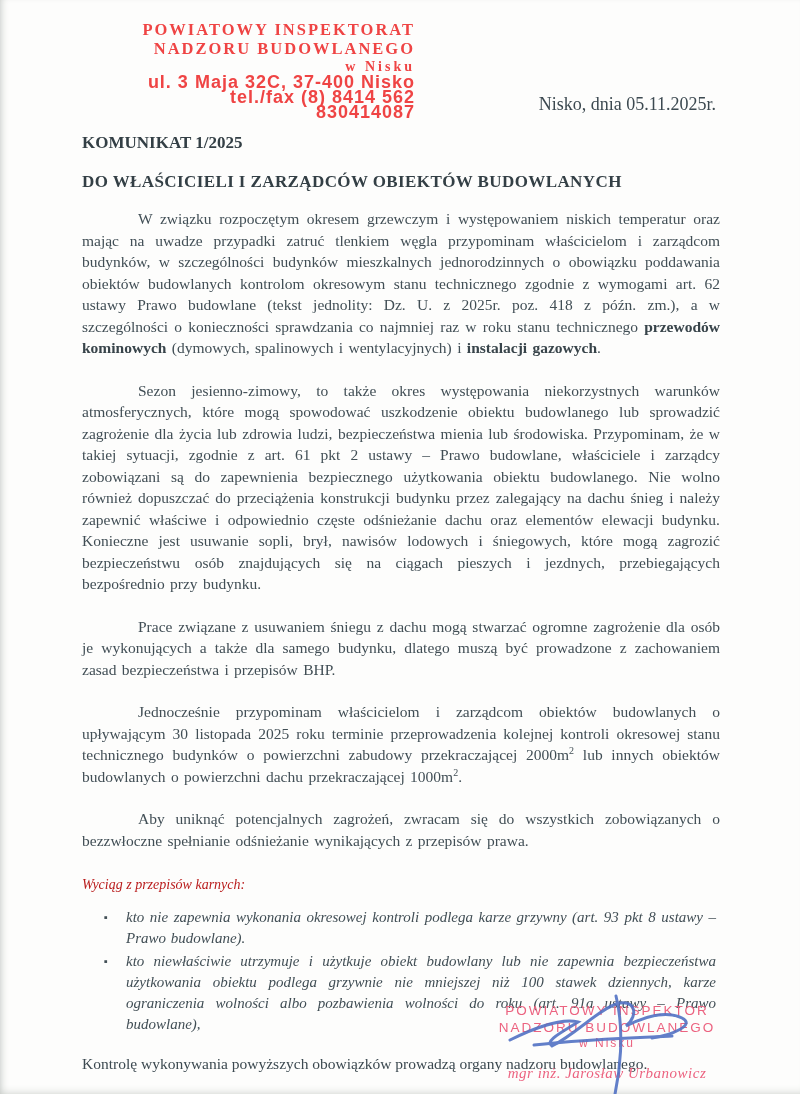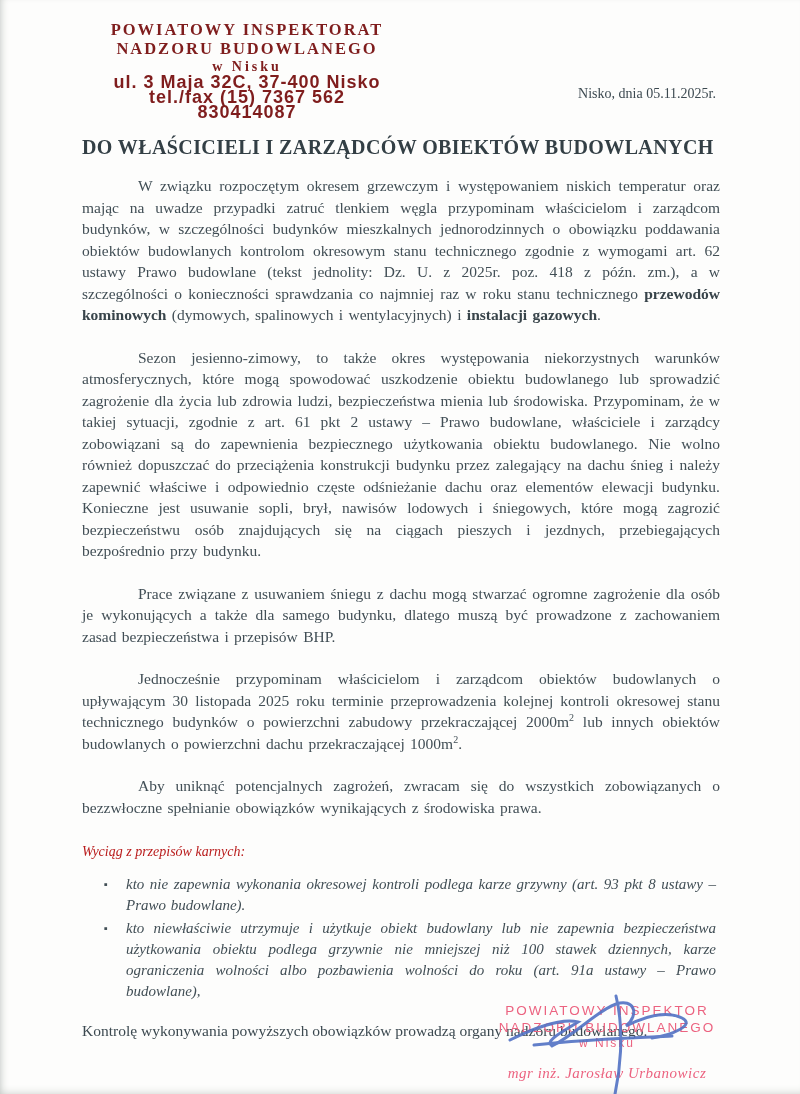--- a/index.html
+++ b/index.html
@@ -10,44 +10,44 @@
     overflow:hidden;
     font-family:"Liberation Serif", serif;
     color:#414e55;
     box-shadow:inset 6px 0 8px -6px #b9beba, inset 0 -8px 10px -8px #cfd3cf;
   }
   .content{padding:18px 80px 0 82px;}
 
   
   .header{position:relative;height:100px;}
   .office-stamp{
-    position:absolute;left:10px;top:2px;width:310px;
-    text-align:center;color:#7f1d1d;
+    position:absolute;left:23px;top:2px;width:310px;
+    text-align:right;color:#ef4444;
     -webkit-user-select:none;
   }
   .office-stamp .s1,.office-stamp .s2{
     font-family:"Liberation Serif", serif;font-weight:700;
     font-size:16.5px;letter-spacing:2px;line-height:19px;
   }
   .office-stamp .s3{
     font-family:"Liberation Serif", serif;font-weight:700;
     font-size:14px;letter-spacing:3px;line-height:17px;
   }
   .office-stamp .s4,.office-stamp .s5,.office-stamp .s6{
     font-family:"Liberation Sans", sans-serif;font-weight:700;
     font-size:18px;letter-spacing:1px;line-height:15px;
   }
   .date-line{
-    position:absolute;right:4px;top:68px;
-    font-size:14px;color:#3c4950;
+    position:absolute;right:4px;top:76px;
+    font-size:18px;color:#3c4950;
   }
 
   
   .komunikat{margin-top:14px;font-weight:700;font-size:17px;line-height:22px;color:#333f45;}
-  .addressee{margin-top:18px;font-weight:700;font-size:20px;letter-spacing:0.4px;color:#333f45;}
+  .addressee{margin-top:18px;font-weight:700;font-size:17px;letter-spacing:0.4px;color:#333f45;}
 
   
   .body-text{margin-top:16px;}
   .body-par{
     margin:0 0 21px 0;
     font-size:15.5px;line-height:21.5px;
     text-align:justify;text-indent:56px;
     word-spacing:1.5px;
   }
   .body-par .b{font-weight:700;color:#38444a;}
@@ -99,37 +99,38 @@
 
 <div class="page">
   <div class="content">
 
     <div class="header">
       <div class="office-stamp">
         <div class="s1">POWIATOWY INSPEKTORAT</div>
         <div class="s2">NADZORU  BUDOWLANEGO</div>
         <div class="s3">w Nisku</div>
         <div class="s4">ul. 3 Maja 32C, 37-400 Nisko</div>
-        <div class="s5">tel./fax (15) 7367 562</div>
+        <div class="s5">tel./fax (8) 8414 562</div>
         <div class="s6">830414087</div>
       </div>
       <div class="date-line">Nisko, dnia 05.11.2025r.</div>
     </div>
 
     <div class="komunikat">
+      <div>KOMUNIKAT 1/2025</div>
     </div>
 
     <div class="addressee">DO WŁAŚCICIELI I ZARZĄDCÓW OBIEKTÓW BUDOWLANYCH</div>
 
     <div class="body-text" id="paragraphs">
         <p class="body-par"><span>W związku rozpoczętym okresem grzewczym i występowaniem niskich temperatur oraz mając na uwadze przypadki zatruć tlenkiem węgla przypominam właścicielom i zarządcom budynków, w szczególności budynków mieszkalnych jednorodzinnych o obowiązku poddawania obiektów budowlanych kontrolom okresowym stanu technicznego zgodnie z wymogami art. 62 ustawy Prawo budowlane (tekst jednolity: Dz. U. z 2025r. poz. 418 z późn. zm.), a w szczególności o konieczności sprawdzania co najmniej raz w roku stanu technicznego </span><span class="b">przewodów kominowych</span><span> (dymowych, spalinowych i wentylacyjnych) i </span><span class="b">instalacji gazowych</span><span>.</span></p>
         <p class="body-par"><span>Sezon jesienno-zimowy, to także okres występowania niekorzystnych warunków atmosferycznych, które mogą spowodować uszkodzenie obiektu budowlanego lub sprowadzić zagrożenie dla życia lub zdrowia ludzi, bezpieczeństwa mienia lub środowiska. Przypominam, że w takiej sytuacji, zgodnie z art. 61 pkt 2 ustawy – Prawo budowlane, właściciele i zarządcy zobowiązani są do zapewnienia bezpiecznego użytkowania obiektu budowlanego. Nie wolno również dopuszczać do przeciążenia konstrukcji budynku przez zalegający na dachu śnieg i należy zapewnić właściwe i odpowiednio częste odśnieżanie dachu oraz elementów elewacji budynku. Konieczne jest usuwanie sopli, brył, nawisów lodowych i śniegowych, które mogą zagrozić bezpieczeństwu osób znajdujących się na ciągach pieszych i jezdnych, przebiegających bezpośrednio przy budynku.</span></p>
         <p class="body-par"><span>Prace związane z usuwaniem śniegu z dachu mogą stwarzać ogromne zagrożenie dla osób je wykonujących a także dla samego budynku, dlatego muszą być prowadzone z zachowaniem zasad bezpieczeństwa i przepisów BHP.</span></p>
         <p class="body-par"><span>Jednocześnie przypominam właścicielom i zarządcom obiektów budowlanych o upływającym 30 listopada 2025 roku terminie przeprowadzenia kolejnej kontroli okresowej stanu technicznego budynków o powierzchni zabudowy przekraczającej 2000m</span><sup>2</sup><span> lub innych obiektów budowlanych o powierzchni dachu przekraczającej 1000m</span><sup>2</sup><span>.</span></p>
-        <p class="body-par"><span>Aby uniknąć potencjalnych zagrożeń, zwracam się do wszystkich zobowiązanych o bezzwłoczne spełnianie obowiązków wynikających z środowiska prawa.</span></p>
+        <p class="body-par"><span>Aby uniknąć potencjalnych zagrożeń, zwracam się do wszystkich zobowiązanych o bezzwłoczne spełnianie odśnieżanie wynikających z przepisów prawa.</span></p>
       </div>
 
     <div class="excerpt-heading">Wyciąg z przepisów karnych:</div>
 
     <ul class="penal" id="penal-list">
         <li>kto nie zapewnia wykonania okresowej kontroli podlega karze grzywny (art. 93 pkt 8 ustawy – Prawo budowlane).</li>
         <li>kto niewłaściwie utrzymuje i użytkuje obiekt budowlany lub nie zapewnia bezpieczeństwa użytkowania obiektu podlega grzywnie nie mniejszej niż 100 stawek dziennych, karze ograniczenia wolności albo pozbawienia wolności do roku (art. 91a ustawy – Prawo budowlane),</li>
       </ul>
 
     <div class="closing">Kontrolę wykonywania powyższych obowiązków prowadzą organy nadzoru budowlanego.</div>

